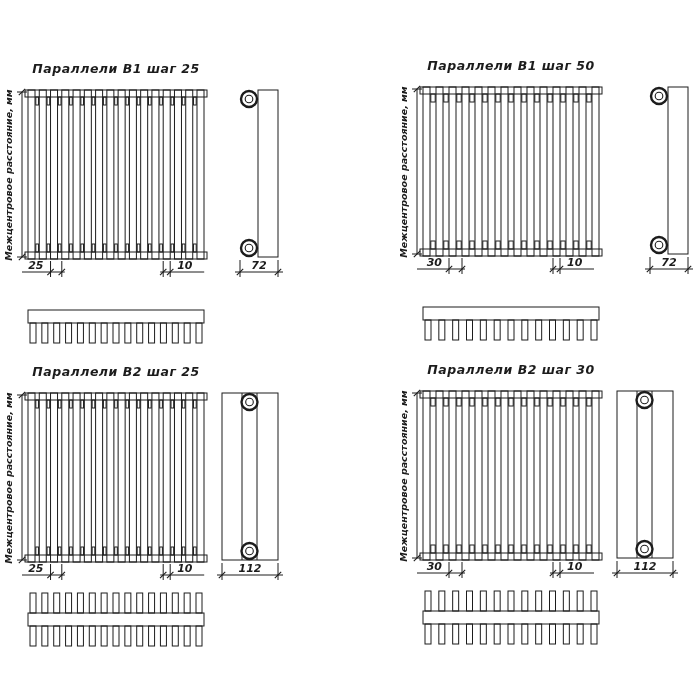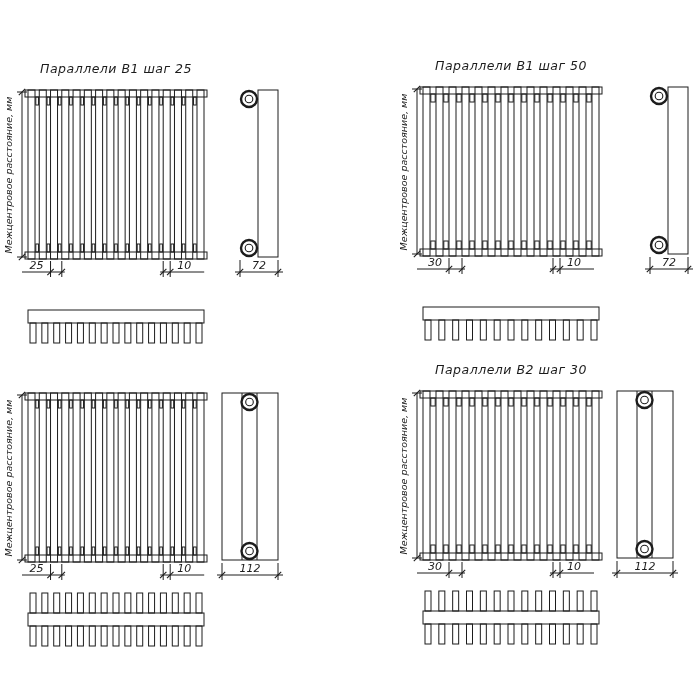--- a/index.html
+++ b/index.html
@@ -2,21 +2,21 @@
 <html><head>
 <meta charset="utf-8">
 <style>
   html,body{margin:0;padding:0;}
   body{
     width:700px;height:700px;background:#ffffff;
     font-family:"DejaVu Sans", sans-serif;
     overflow:hidden;
   }
   .canvas{position:relative;width:700px;height:700px;background:#ffffff;}
-  .quadrant{position:absolute;width:305px;height:305px;}
+  .quadrant{position:absolute;width:305px;height:305px;font-weight:bold;}
   .q0{left:0px;  top:55px;}
   .q1{left:395px;top:52px;}
   .q2{left:0px;  top:358px;}
   .q3{left:395px;top:356px;}
   .quadrant > svg{position:absolute;left:0;top:0;}
   .diagram-title{
     position:absolute;left:24px;top:6px;width:184px;
     text-align:center;
     font-size:12.5px;font-style:italic;color:#1c1c1c;
     white-space:nowrap;letter-spacing:0.5px;
@@ -246,20 +246,21 @@
           <rect x="140.66666666666669" y="268" width="6" height="20" fill="none" stroke="#1c1c1c" stroke-width="1"></rect>
           <rect x="154.5" y="268" width="6" height="20" fill="none" stroke="#1c1c1c" stroke-width="1"></rect>
           <rect x="168.33333333333334" y="268" width="6" height="20" fill="none" stroke="#1c1c1c" stroke-width="1"></rect>
           <rect x="182.16666666666669" y="268" width="6" height="20" fill="none" stroke="#1c1c1c" stroke-width="1"></rect>
           <rect x="196" y="268" width="6" height="20" fill="none" stroke="#1c1c1c" stroke-width="1"></rect>
         </g>
       </svg>
   </section>
 
   <section class="quadrant q2">
+    <div class="diagram-title">Параллели В2 шаг 25</div>
     <div class="vlabel">Межцентровое расстояние, мм</div>
     <svg width="305" height="305" viewBox="0 0 305 305">
         <g>
           <rect x="25" y="35" width="182" height="7" fill="none" stroke="#1c1c1c" stroke-width="1"></rect>
           <rect x="25" y="197" width="182" height="7" fill="none" stroke="#1c1c1c" stroke-width="1"></rect>
           <rect x="28" y="35" width="7" height="169" fill="none" stroke="#1c1c1c" stroke-width="1"></rect>
           <rect x="39.266666666666666" y="35" width="7" height="169" fill="none" stroke="#1c1c1c" stroke-width="1"></rect>
           <rect x="50.53333333333333" y="35" width="7" height="169" fill="none" stroke="#1c1c1c" stroke-width="1"></rect>
           <rect x="61.800000000000004" y="35" width="7" height="169" fill="none" stroke="#1c1c1c" stroke-width="1"></rect>
           <rect x="73.06666666666666" y="35" width="7" height="169" fill="none" stroke="#1c1c1c" stroke-width="1"></rect>

